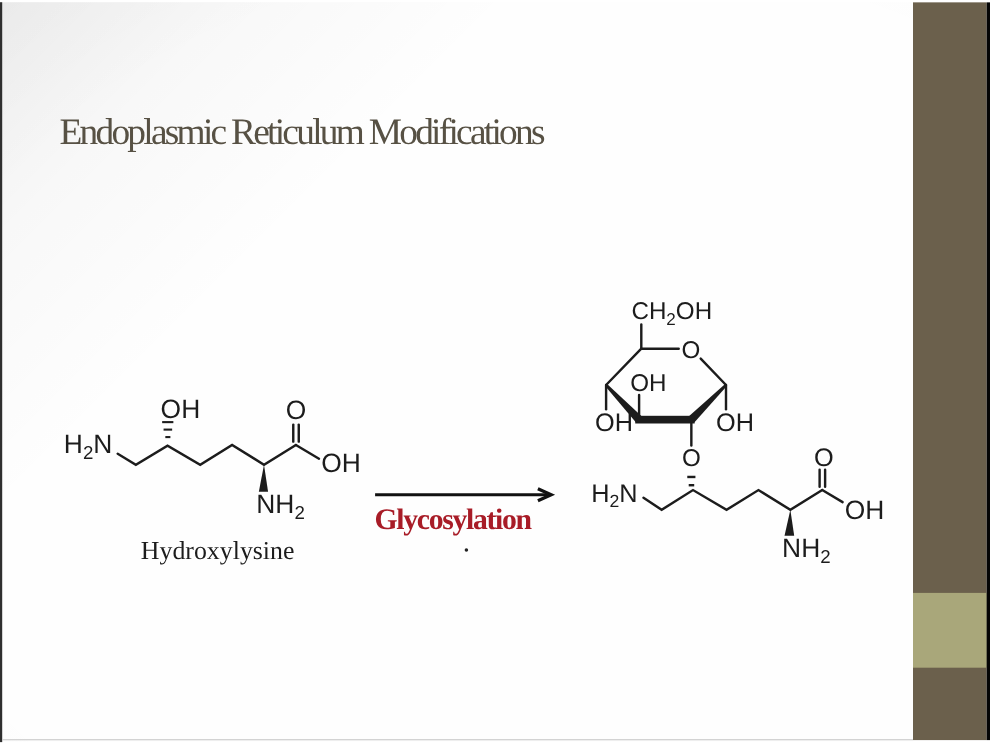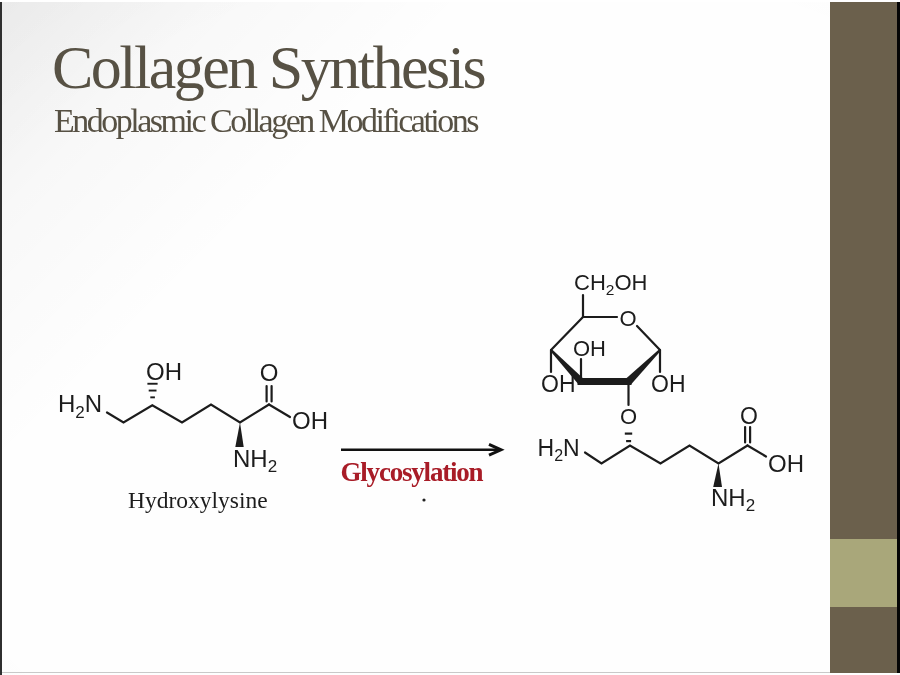--- a/index.html
+++ b/index.html
@@ -19,22 +19,21 @@
   #title{left:52px;top:32px;width:820px;
     font-family:"Liberation Serif", serif;font-size:62px;letter-spacing:-2.5px;
     color:#575144;white-space:nowrap;}
   #subtitle{left:54px;top:102px;width:820px;
     font-family:"Liberation Serif", serif;font-size:34px;letter-spacing:-2.5px;
     color:#575144;white-space:nowrap;}
 </style>
 </head>
 <body>
 <div id="slide">
-  <div class="abs" id="title">Collagen Synthesis</div>
-  <div class="abs" id="subtitle">Endoplasmic Collagen Modifications</div>
+  <div class="abs" id="subtitle">Endoplasmic Reticulum Modifications</div>
   <div class="abs" id="leftline"></div>
   <div class="abs" id="botline"></div>
   <div class="abs" id="rightbar"></div>
   <div class="abs" id="sq"></div>
   <div class="abs" id="blackstrip"></div>
   <div class="abs" id="topwhite"></div>
   <div class="abs" style="left:830px;top:673px;width:70px;height:2px;background:#fff;"></div>
   <svg class="abs" style="left:0;top:0" width="900" height="675" viewBox="0 0 900 675">
     <g stroke="#1c1c1c" stroke-width="2.2" fill="none" stroke-linecap="round">
 

